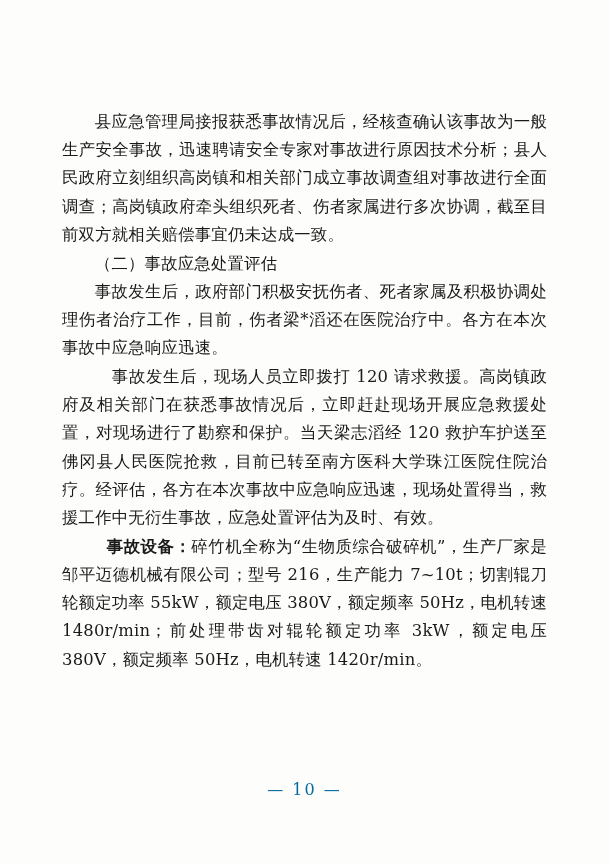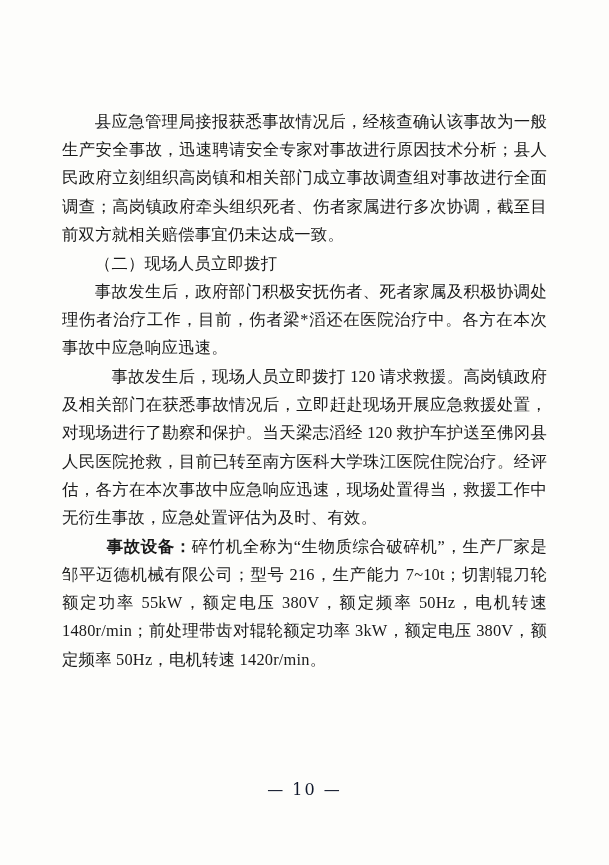--- a/index.html
+++ b/index.html
@@ -20,21 +20,20 @@
     height: 865px;
     box-sizing: border-box;
     padding: 108px 62px 0 62px;
   }
   .doc-body {
     font-size: 16.4px;
     line-height: 1.72;
     letter-spacing: 0.2px;
     text-align: justify;
     text-justify: inter-ideograph;
-    font-family: Liberation Serif, serif;
   }
   .para {
     margin: 0 0 0.5px 0;
     text-indent: 2em;
   }
   .heading {
     margin: 2px 0 1px 0;
     text-indent: 2em;
     font-weight: bold;
   }
@@ -47,35 +46,35 @@
     margin-left: 12px;
   }
   .page-number {
     position: absolute;
     left: 0;
     right: 0;
     bottom: 66px;
     text-align: center;
     font-size: 16px;
     letter-spacing: 2px;
-    color: #0f172a;
+    color: #0369a1;
   }
   .pn-inner {
     display: inline-block;
   }
 </style>
 </head>
 <body>
 
 <div class="page">
   <div class="doc-body">
 
     <p class="para">县应急管理局接报获悉事故情况后，经核查确认该事故为一般生产安全事故，迅速聘请安全专家对事故进行原因技术分析；县人民政府立刻组织高岗镇和相关部门成立事故调查组对事故进行全面调查；高岗镇政府牵头组织死者、伤者家属进行多次协调，截至目前双方就相关赔偿事宜仍未达成一致。</p>
 
-    <p class="subheading">（二）现场人员立即拨打</p>
+    <p class="subheading">（二）事故应急处置评估</p>
 
     <p class="para">事故发生后，政府部门积极安抚伤者、死者家属及积极协调处理伤者治疗工作，目前，伤者梁*滔还在医院治疗中。各方在本次事故中应急响应迅速。</p>
 
 
     <p class="para">　事故发生后，现场人员立即拨打 120 请求救援。高岗镇政府及相关部门在获悉事故情况后，立即赶赴现场开展应急救援处置，对现场进行了勘察和保护。当天梁志滔经 120 救护车护送至佛冈县人民医院抢救，目前已转至南方医科大学珠江医院住院治疗。经评估，各方在本次事故中应急响应迅速，现场处置得当，救援工作中无衍生事故，应急处置评估为及时、有效。</p>
 
 
 
     <p class="para"><span class="lead-bold">事故设备：</span><span>碎竹机全称为“生物质综合破碎机”，生产厂家是邹平迈德机械有限公司；型号 216，生产能力 7~10t；切割辊刀轮额定功率 55kW，额定电压 380V，额定频率 50Hz，电机转速 1480r/min；前处理带齿对辊轮额定功率 3kW，额定电压 380V，额定频率 50Hz，电机转速 1420r/min。</span></p>
 

